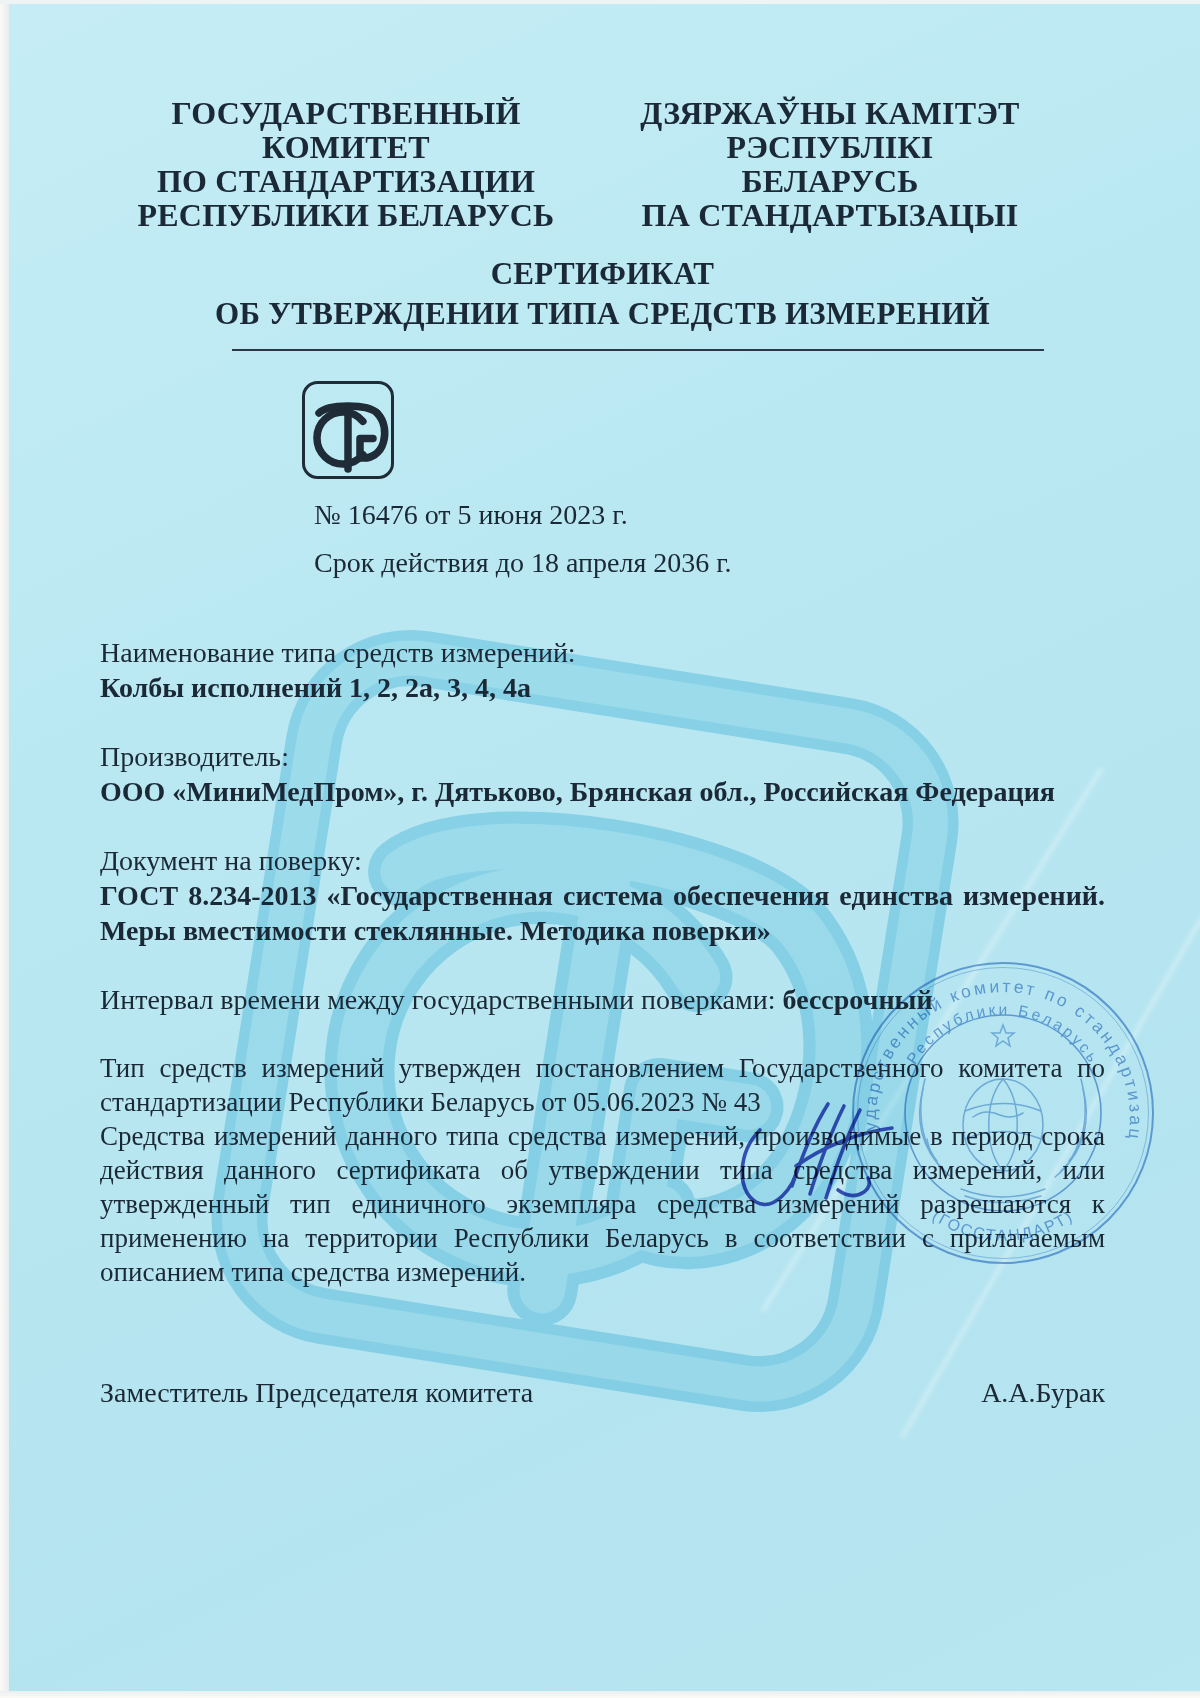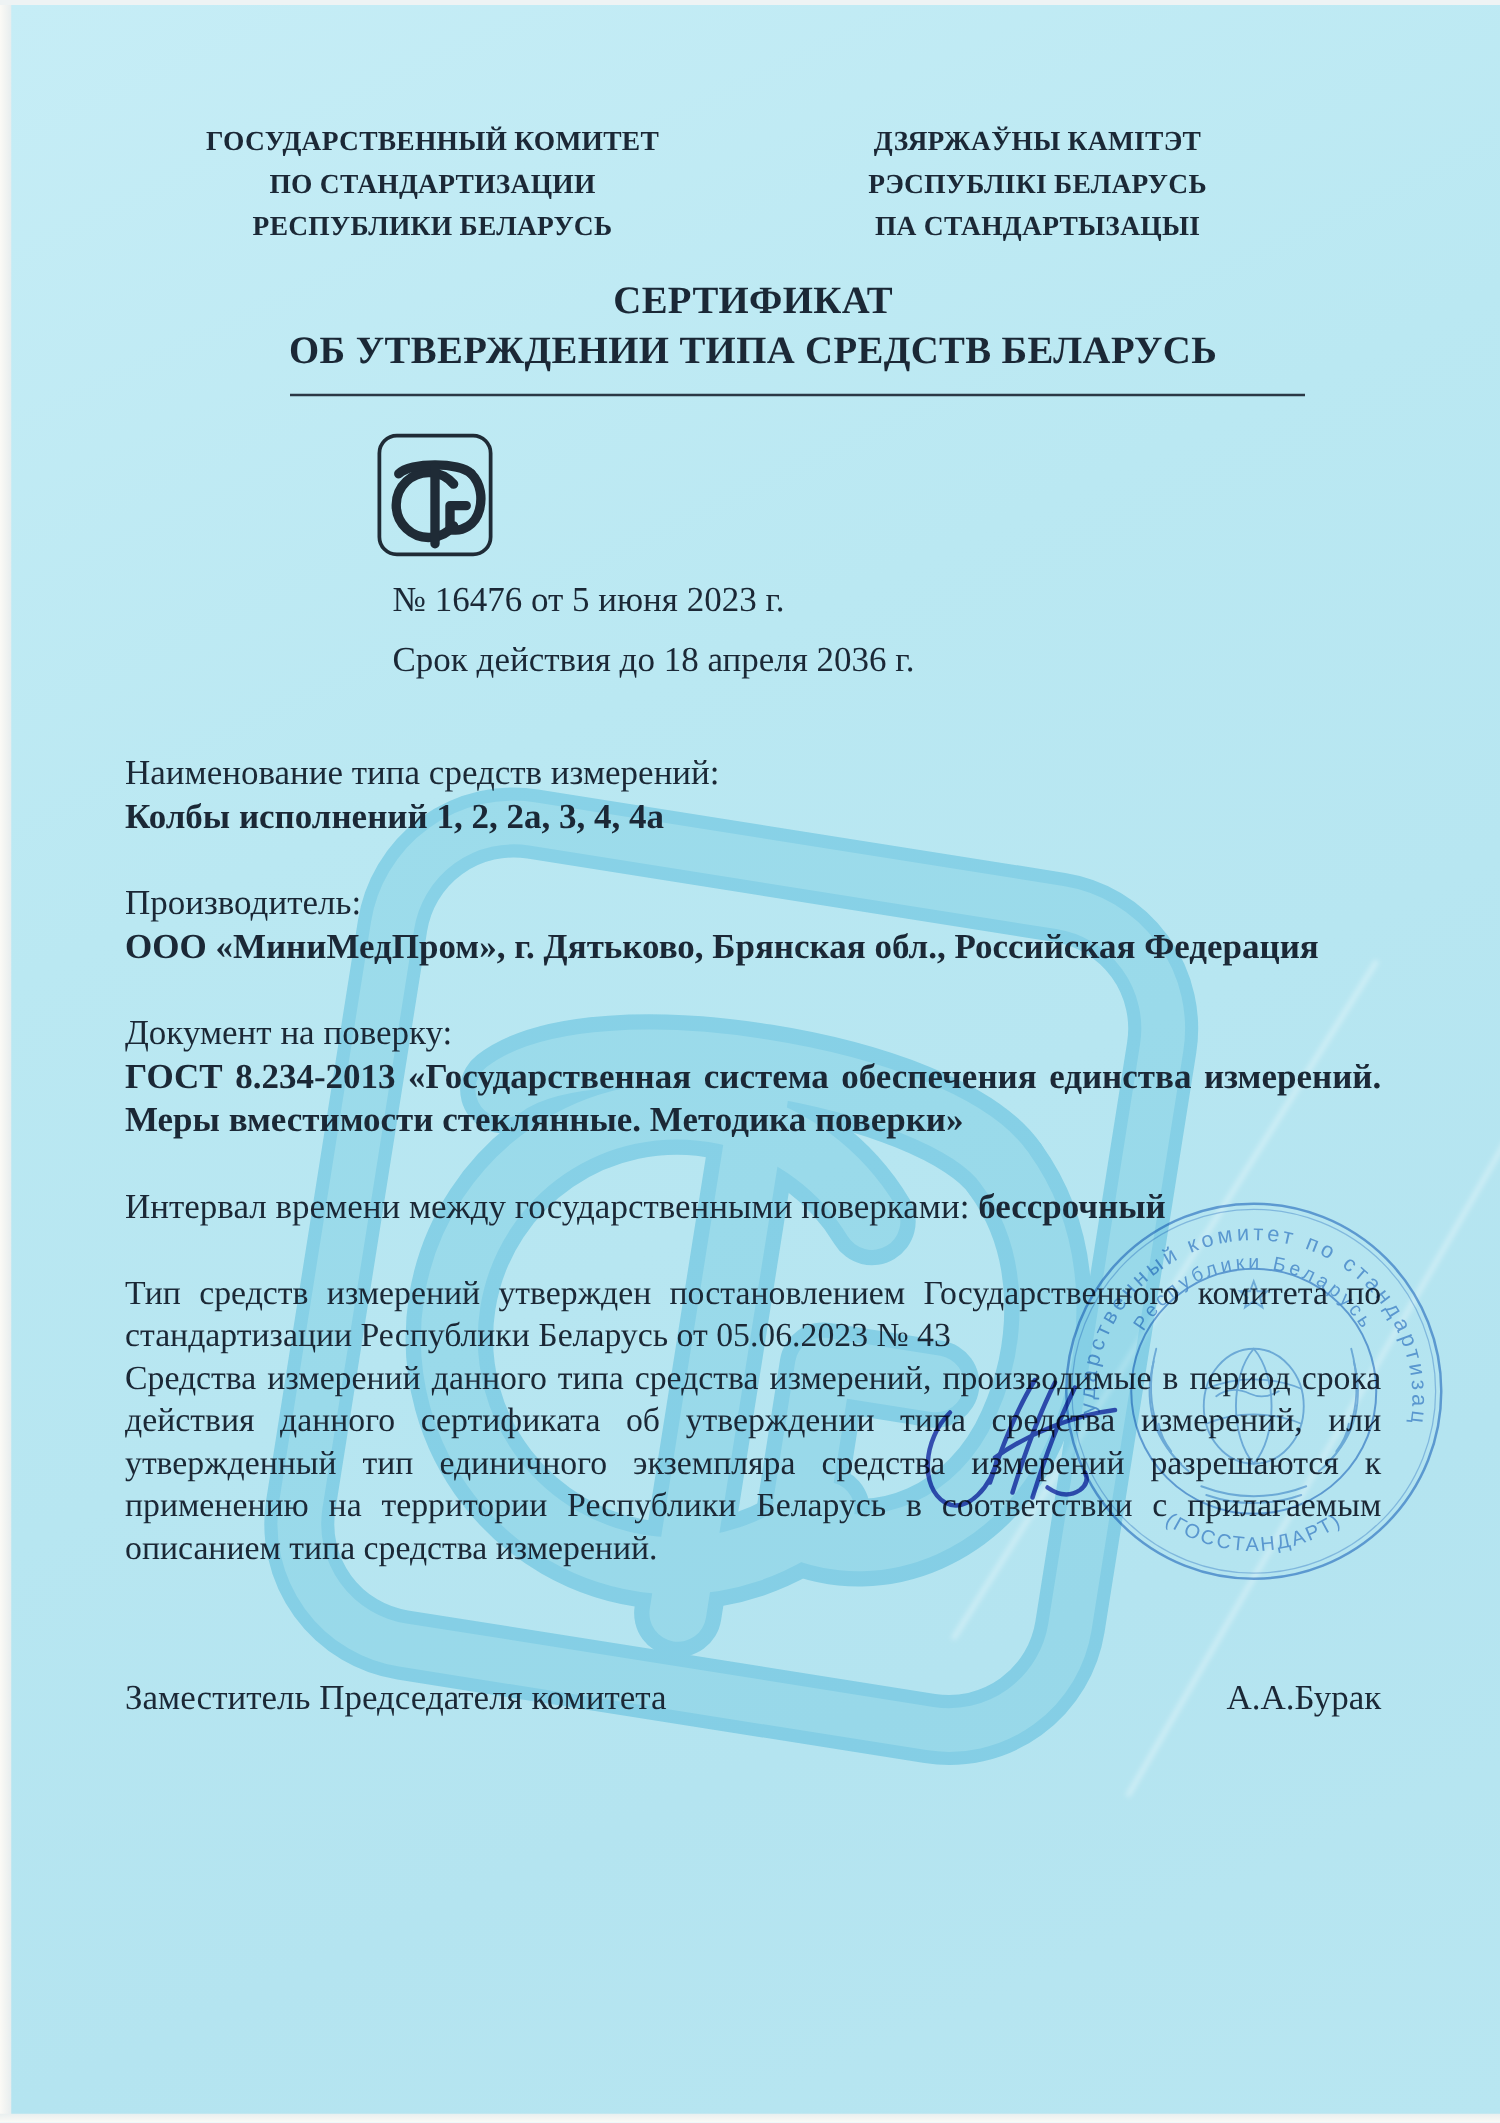--- a/index.html
+++ b/index.html
@@ -15,21 +15,21 @@
   .edge-bottom{position:absolute;left:0;bottom:0;width:100%;height:7px;
     background:linear-gradient(0deg,#fbfaf6,#e9efef);}
   .streak{position:absolute;width:4px;height:640px;background:rgba(255,255,255,.35);
     filter:blur(2px);}
   .streak.s1{left:930px;top:720px;transform:rotate(32deg);}
   .streak.s2{left:1060px;top:840px;transform:rotate(30deg);}
 
   .content{position:relative;z-index:2;padding:96px 95px 0 100px;}
 
   .letterhead{display:flex;}
-  .lh-col{font-weight:bold;font-size:22px;line-height:34px;text-align:center;letter-spacing:.2px;}
+  .lh-col{font-weight:bold;font-size:32px;line-height:34px;text-align:center;letter-spacing:.2px;}
   .lh-left{width:480px;margin-left:6px;}
   .lh-right{width:390px;margin-left:auto;margin-right:80px;}
 
   .doc-title{margin-top:22px;text-align:center;font-weight:bold;font-size:31px;line-height:40px;letter-spacing:.3px;}
   .title-rule{height:2px;background:#2b3845;width:812px;margin:15px 0 0 132px;}
 
   .cert-head{display:flex;margin-top:26px;padding-left:198px;flex-direction:column;}
   .stb-logo{width:100px;height:106px;flex:0 0 auto;}
   .cert-meta{margin-left:16px;padding-top:8px;font-size:28px;line-height:48px;}
 
@@ -98,21 +98,21 @@
       </div>
       <div class="lh-col lh-right">
         <div>ДЗЯРЖАЎНЫ КАМІТЭТ</div>
         <div>РЭСПУБЛІКІ БЕЛАРУСЬ</div>
         <div>ПА СТАНДАРТЫЗАЦЫІ</div>
       </div>
     </div>
 
     <div class="doc-title">
       <div>СЕРТИФИКАТ</div>
-      <div>ОБ УТВЕРЖДЕНИИ ТИПА СРЕДСТВ БЕЛАРУСЬ</div>
+      <div>ОБ УТВЕРЖДЕНИИ ТИПА СРЕДСТВ ИЗМЕРЕНИЙ</div>
     </div>
     <div class="title-rule"></div>
 
     <div class="cert-head">
       <svg class="stb-logo" viewBox="0 0 100 106">
         <use href="#stb-rect" style="stroke:#1f2b36;stroke-width:3"></use>
         <use href="#stb-glyph" style="stroke:#1f2b36;stroke-width:7.5"></use>
       </svg>
       <div class="cert-meta">
         <div>№ 16476 от 5 июня 2023 г.</div>

